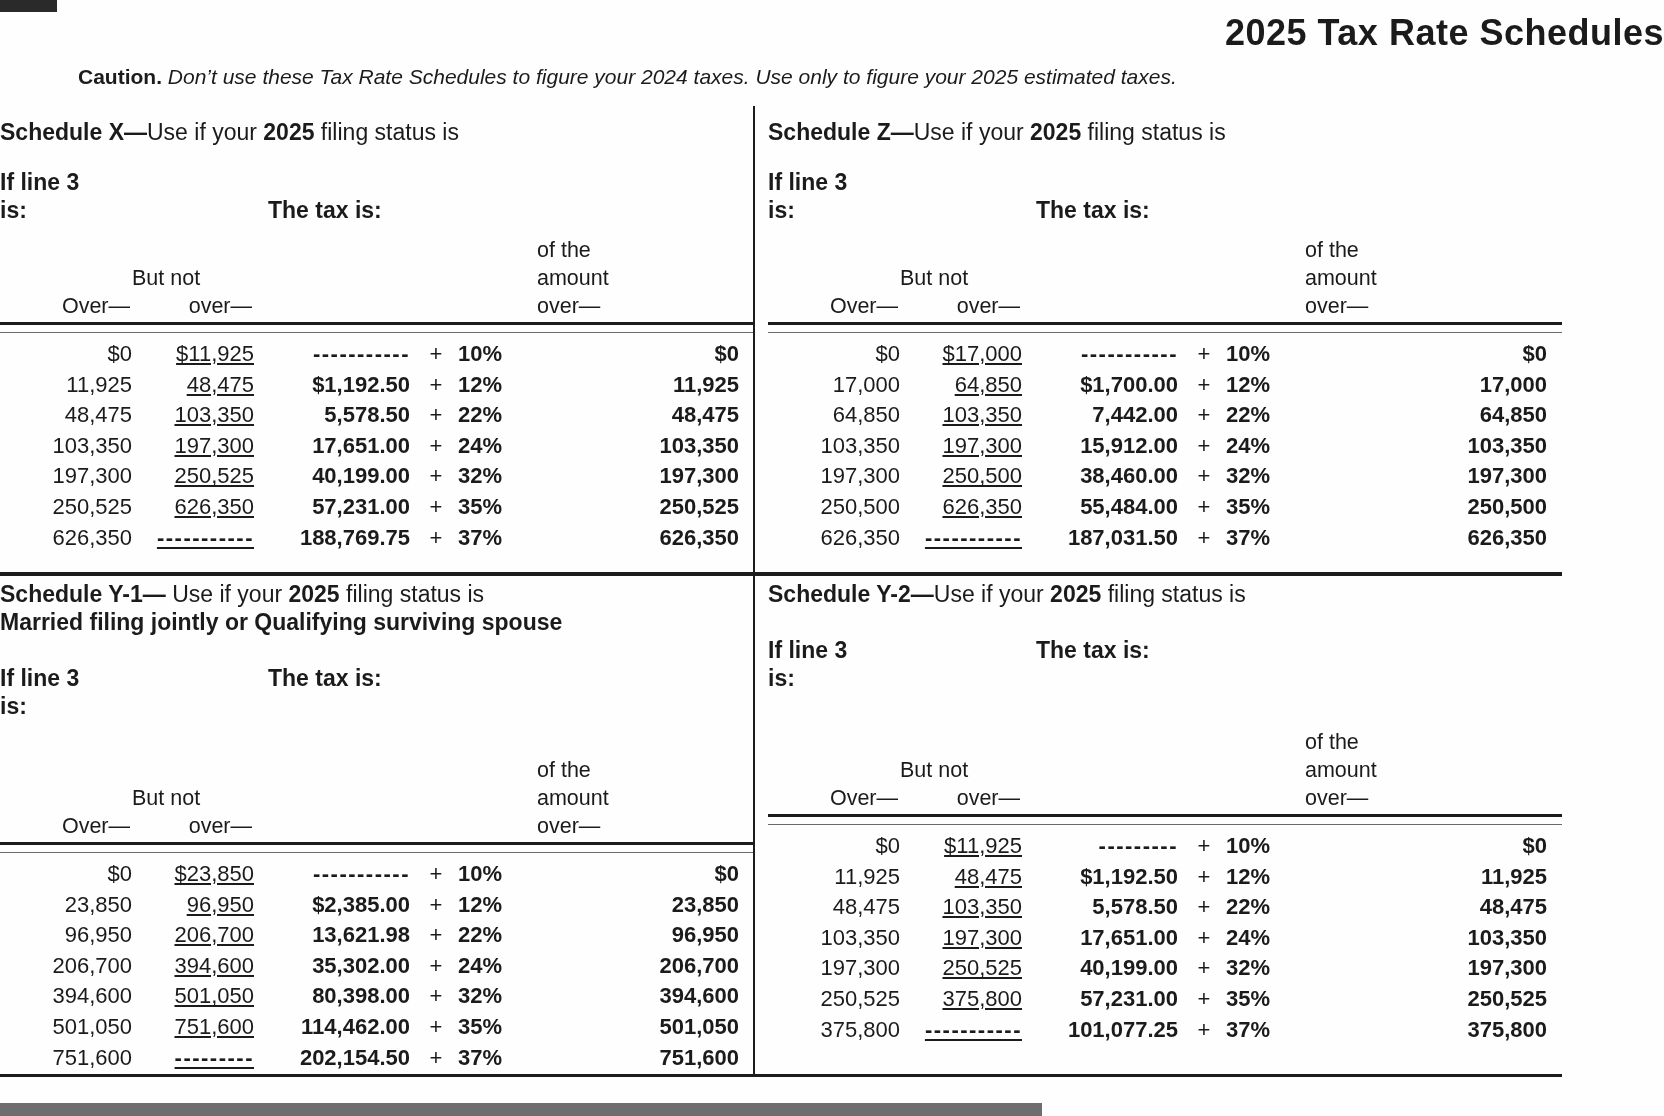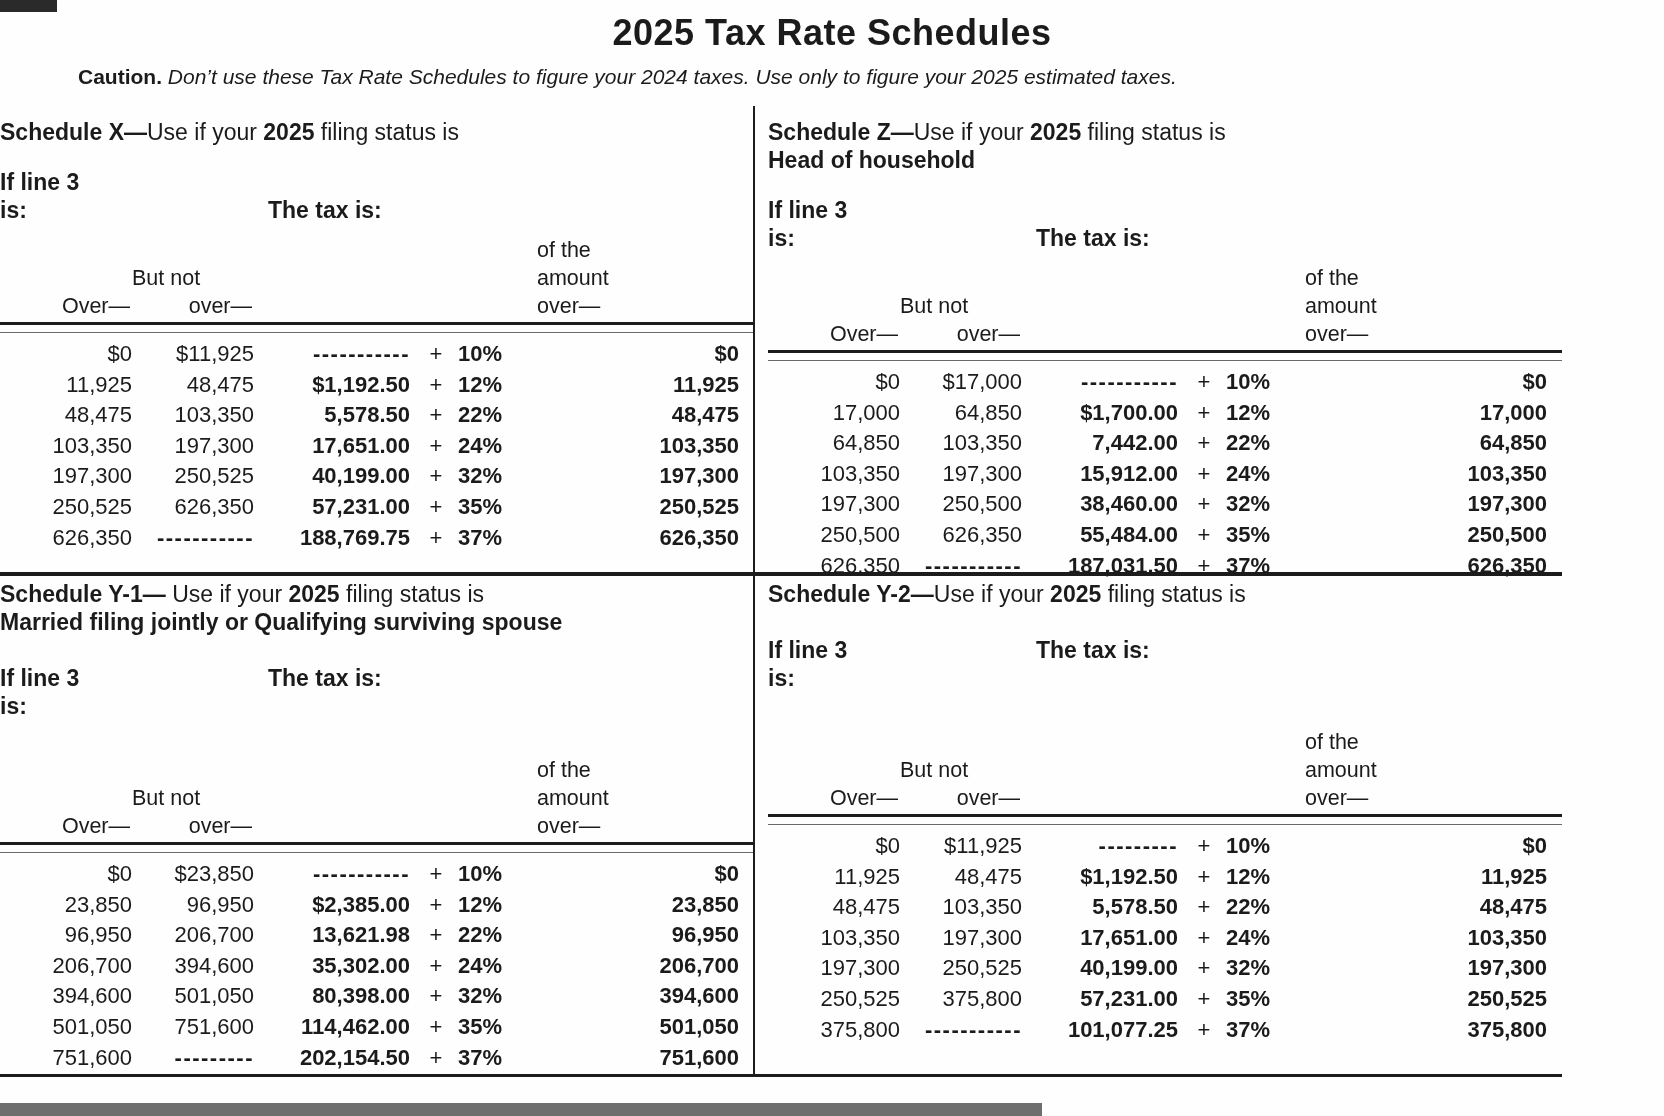--- a/index.html
+++ b/index.html
@@ -9,21 +9,21 @@
     background:#fefefe;
     font-family:"Liberation Sans","DejaVu Sans",sans-serif;
     color:#1b1b1b;
     overflow:hidden;
   }
   .corner-mark{position:absolute;top:0;left:0;width:57px;height:12px;background:#2a2a2a;}
   .bottom-band{position:absolute;bottom:0;left:0;width:1042px;height:13px;background:#6e6e6e;}
 
   h1.page-title{
     margin:12px 0 8px 0;
-    text-align:center;
+    text-align:right;
     font-size:36px;font-weight:bold;letter-spacing:0.5px;
   }
   .caution{
     margin:0 0 14px 78px;
     font-size:21px;line-height:30px;white-space:pre-wrap;
   }
   .caution .c-bold{font-weight:bold;}
   .caution .c-ital{font-style:italic;}
 
   .quad{
@@ -75,21 +75,21 @@
   .dbl-rule{border-top:3px solid #1c1c1c;border-bottom:1.5px solid #6a6a6a;height:7px;margin-top:2px;}
 
   .rows{margin-top:6px;}
   .trow{
     display:grid;
     grid-template-columns:132px 122px 162px 40px 66px 1fr;
     height:30.6px;line-height:30.6px;font-size:22px;
   }
   .cell{white-space:nowrap;}
   .c-over{text-align:right;}
-  .c-butnot{text-align:right;}
+  .c-butnot{text-align:right;text-decoration:underline;}
   .c-tax{text-align:right;padding-right:6px;font-weight:bold;}
   .c-plus{text-align:center;}
   .c-rate{text-align:left;padding-left:2px;font-weight:bold;}
   .c-amtover{text-align:right;padding-right:15px;font-weight:bold;}
   .dashy{font-weight:bold;letter-spacing:1.5px;}
 </style>
 </head>
 <body>
 
 <div class="sheet">
@@ -172,21 +172,20 @@
             <span class="cell c-tax">188,769.75</span>
             <span class="cell c-plus">+</span>
             <span class="cell c-rate">37%</span>
             <span class="cell c-amtover">626,350</span>
           </div>
         </div>
     </section>
 
     <section class="schedule top rightcol">
       <div class="sch-title"><span class="b">Schedule Z—</span><span>Use if your </span><span class="b">2025</span><span> filing status is</span></div>
-      <div class="sch-status">Head of household</div>
       <div class="head-block taxline2">
         <div class="hb-ifline">If line 3</div>
         <div class="hb-is">is:</div>
         <div class="hb-tax">The tax is:</div>
       </div>
       <div class="colheads">
         <div class="ch-ofthe">of the</div>
         <div class="ch-butnot">But not</div>
         <div class="ch-amount">amount</div>
         <div class="ch-over1">Over—</div>

